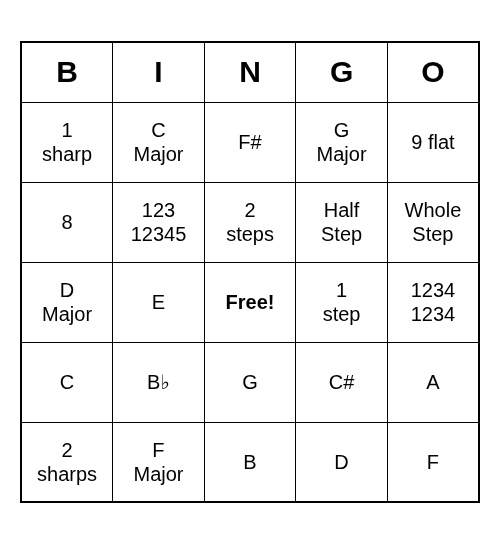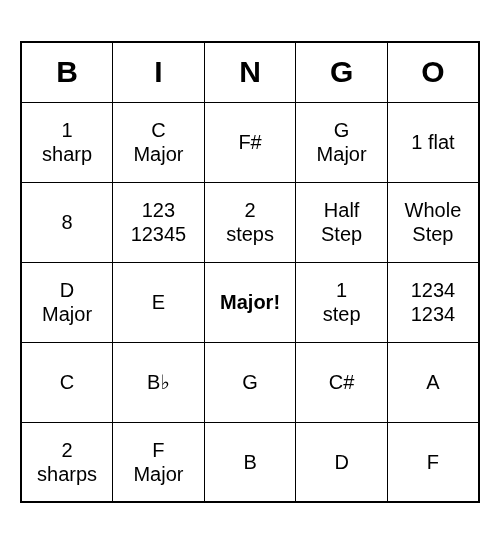--- a/index.html
+++ b/index.html
@@ -64,33 +64,33 @@
         <th>G</th>
         <th>O</th>
       </tr>
   </thead>
   <tbody id="card-body">
   <tr>
         <td>1<br>sharp</td>
         <td>C<br>Major</td>
         <td>F#</td>
         <td>G<br>Major</td>
-        <td>1 flat</td>
+        <td>9 flat</td>
       </tr>
       <tr>
         <td>8</td>
         <td>123<br>12345</td>
         <td>2<br>steps</td>
         <td>Half<br>Step</td>
         <td>Whole<br>Step</td>
       </tr>
       <tr>
         <td>D<br>Major</td>
         <td>E</td>
-        <td class="free-cell">Major!</td>
+        <td class="free-cell">Free!</td>
         <td>1<br>step</td>
         <td>1234<br>1234</td>
       </tr>
       <tr>
         <td>C</td>
         <td>B♭</td>
         <td>G</td>
         <td>C#</td>
         <td>A</td>
       </tr>

